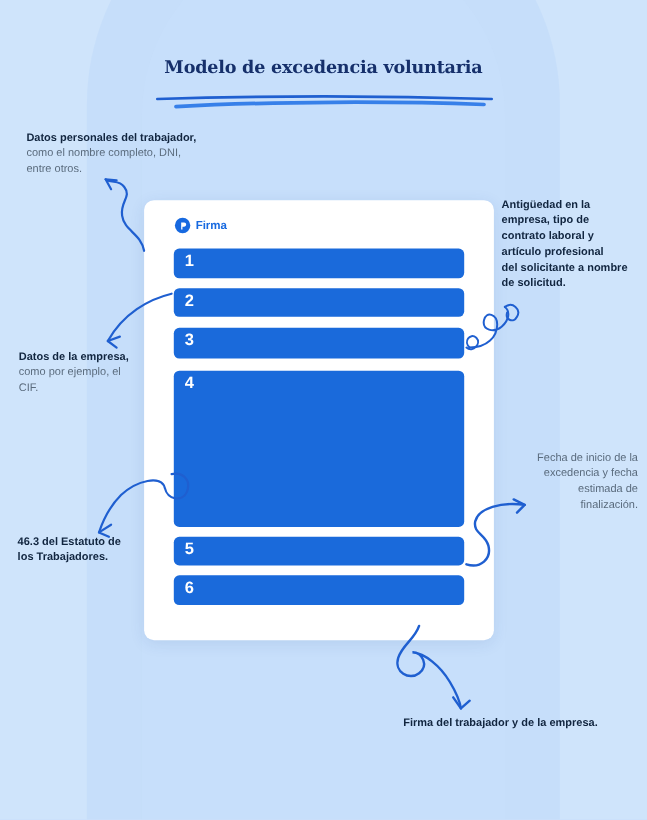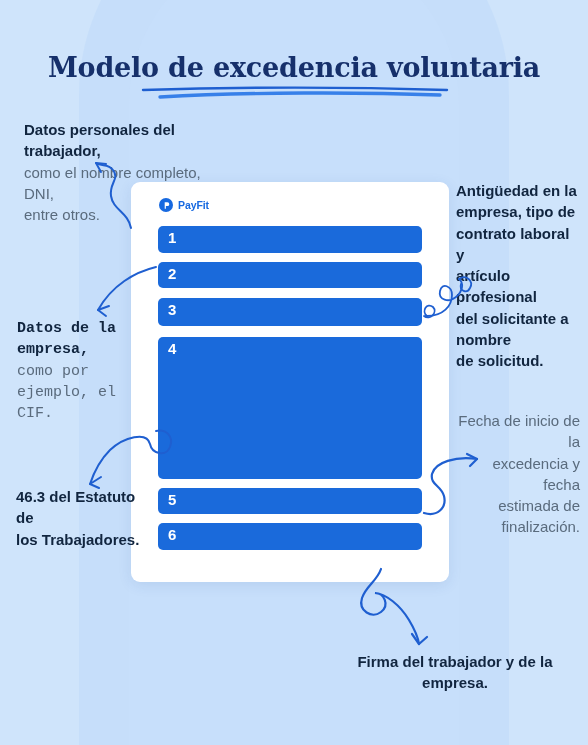--- a/index.html
+++ b/index.html
@@ -52,21 +52,21 @@
   .title-wrap {
     position: absolute;
     top: 52px;
     left: 0;
     width: 588px;
     text-align: center;
   }
   .title {
     font-family: "DejaVu Serif", "Liberation Serif", serif;
     font-weight: 700;
-    font-size: 27px;
+    font-size: 16px;
     letter-spacing: -0.2px;
     color: #16306b;
     line-height: 1.15;
     white-space: nowrap;
   }
   .title-underline {
     position: absolute;
     top: 86px;
     left: 0;
     width: 588px;
@@ -134,39 +134,39 @@
   .bar-1 { top: 44px;  height: 27px; }
   .bar-2 { top: 80px;  height: 26px; }
   .bar-3 { top: 116px; height: 28px; }
   .bar-4 { top: 155px; height: 142px; }
   .bar-5 { top: 306px; height: 26px; }
   .bar-6 { top: 341px; height: 27px; }
 
   
   .anno {
     position: absolute;
-    font-size: 15px;
+    font-size: 10px;
     line-height: 1.42;
     color: #2b3b4e;
   }
   .anno .hd {
     font-weight: 700;
     color: #11253f;
     display: block;
   }
   .anno .bd {
     font-weight: 400;
     color: #5a6b7d;
     display: block;
   }
   .anno.all-bold { font-weight: 700; color: #11253f; }
   .anno.all-bold .bd { font-weight: 700; color: #11253f; }
 
   .anno-personales { left: 24px;  top: 119px; width: 200px; }
-  .anno-empresa    { left: 17px;  top: 318px; width: 140px; font-family: Liberation Mono, monospace; }
+  .anno-empresa    { left: 17px;  top: 318px; width: 140px; }
   .anno-articulo   { left: 16px;  top: 486px; width: 135px; }
   .anno-antiguedad { left: 456px; top: 180px; width: 124px; }
   .anno-fecha      { left: 452px; top: 410px; width: 128px; text-align: right; }
   .anno-firma      { left: 346px; top: 651px; width: 218px; text-align: center; }
 
   
   .arrows {
     position: absolute;
     left: 0; top: 0;
     width: 588px;
@@ -192,21 +192,21 @@
   </svg>
 
   <div class="card">
 
     <div class="logo-row">
       <span class="logo-mark">
         <svg width="9" height="9" viewBox="0 0 10 10">
           <path d="M3 1.4 h3 a2.1 2.1 0 0 1 0 4.2 H4.3 V8.6 H3 Z" fill="#ffffff"></path>
         </svg>
       </span>
-      <span class="logo-text">PayFit</span>
+      <span class="logo-text">Firma</span>
     </div>
 
     <div class="bar bar-1">
       <span class="bar-num">1</span>
     </div>
     <div class="bar bar-2">
       <span class="bar-num">2</span>
     </div>
     <div class="bar bar-3">
       <span class="bar-num">3</span>

